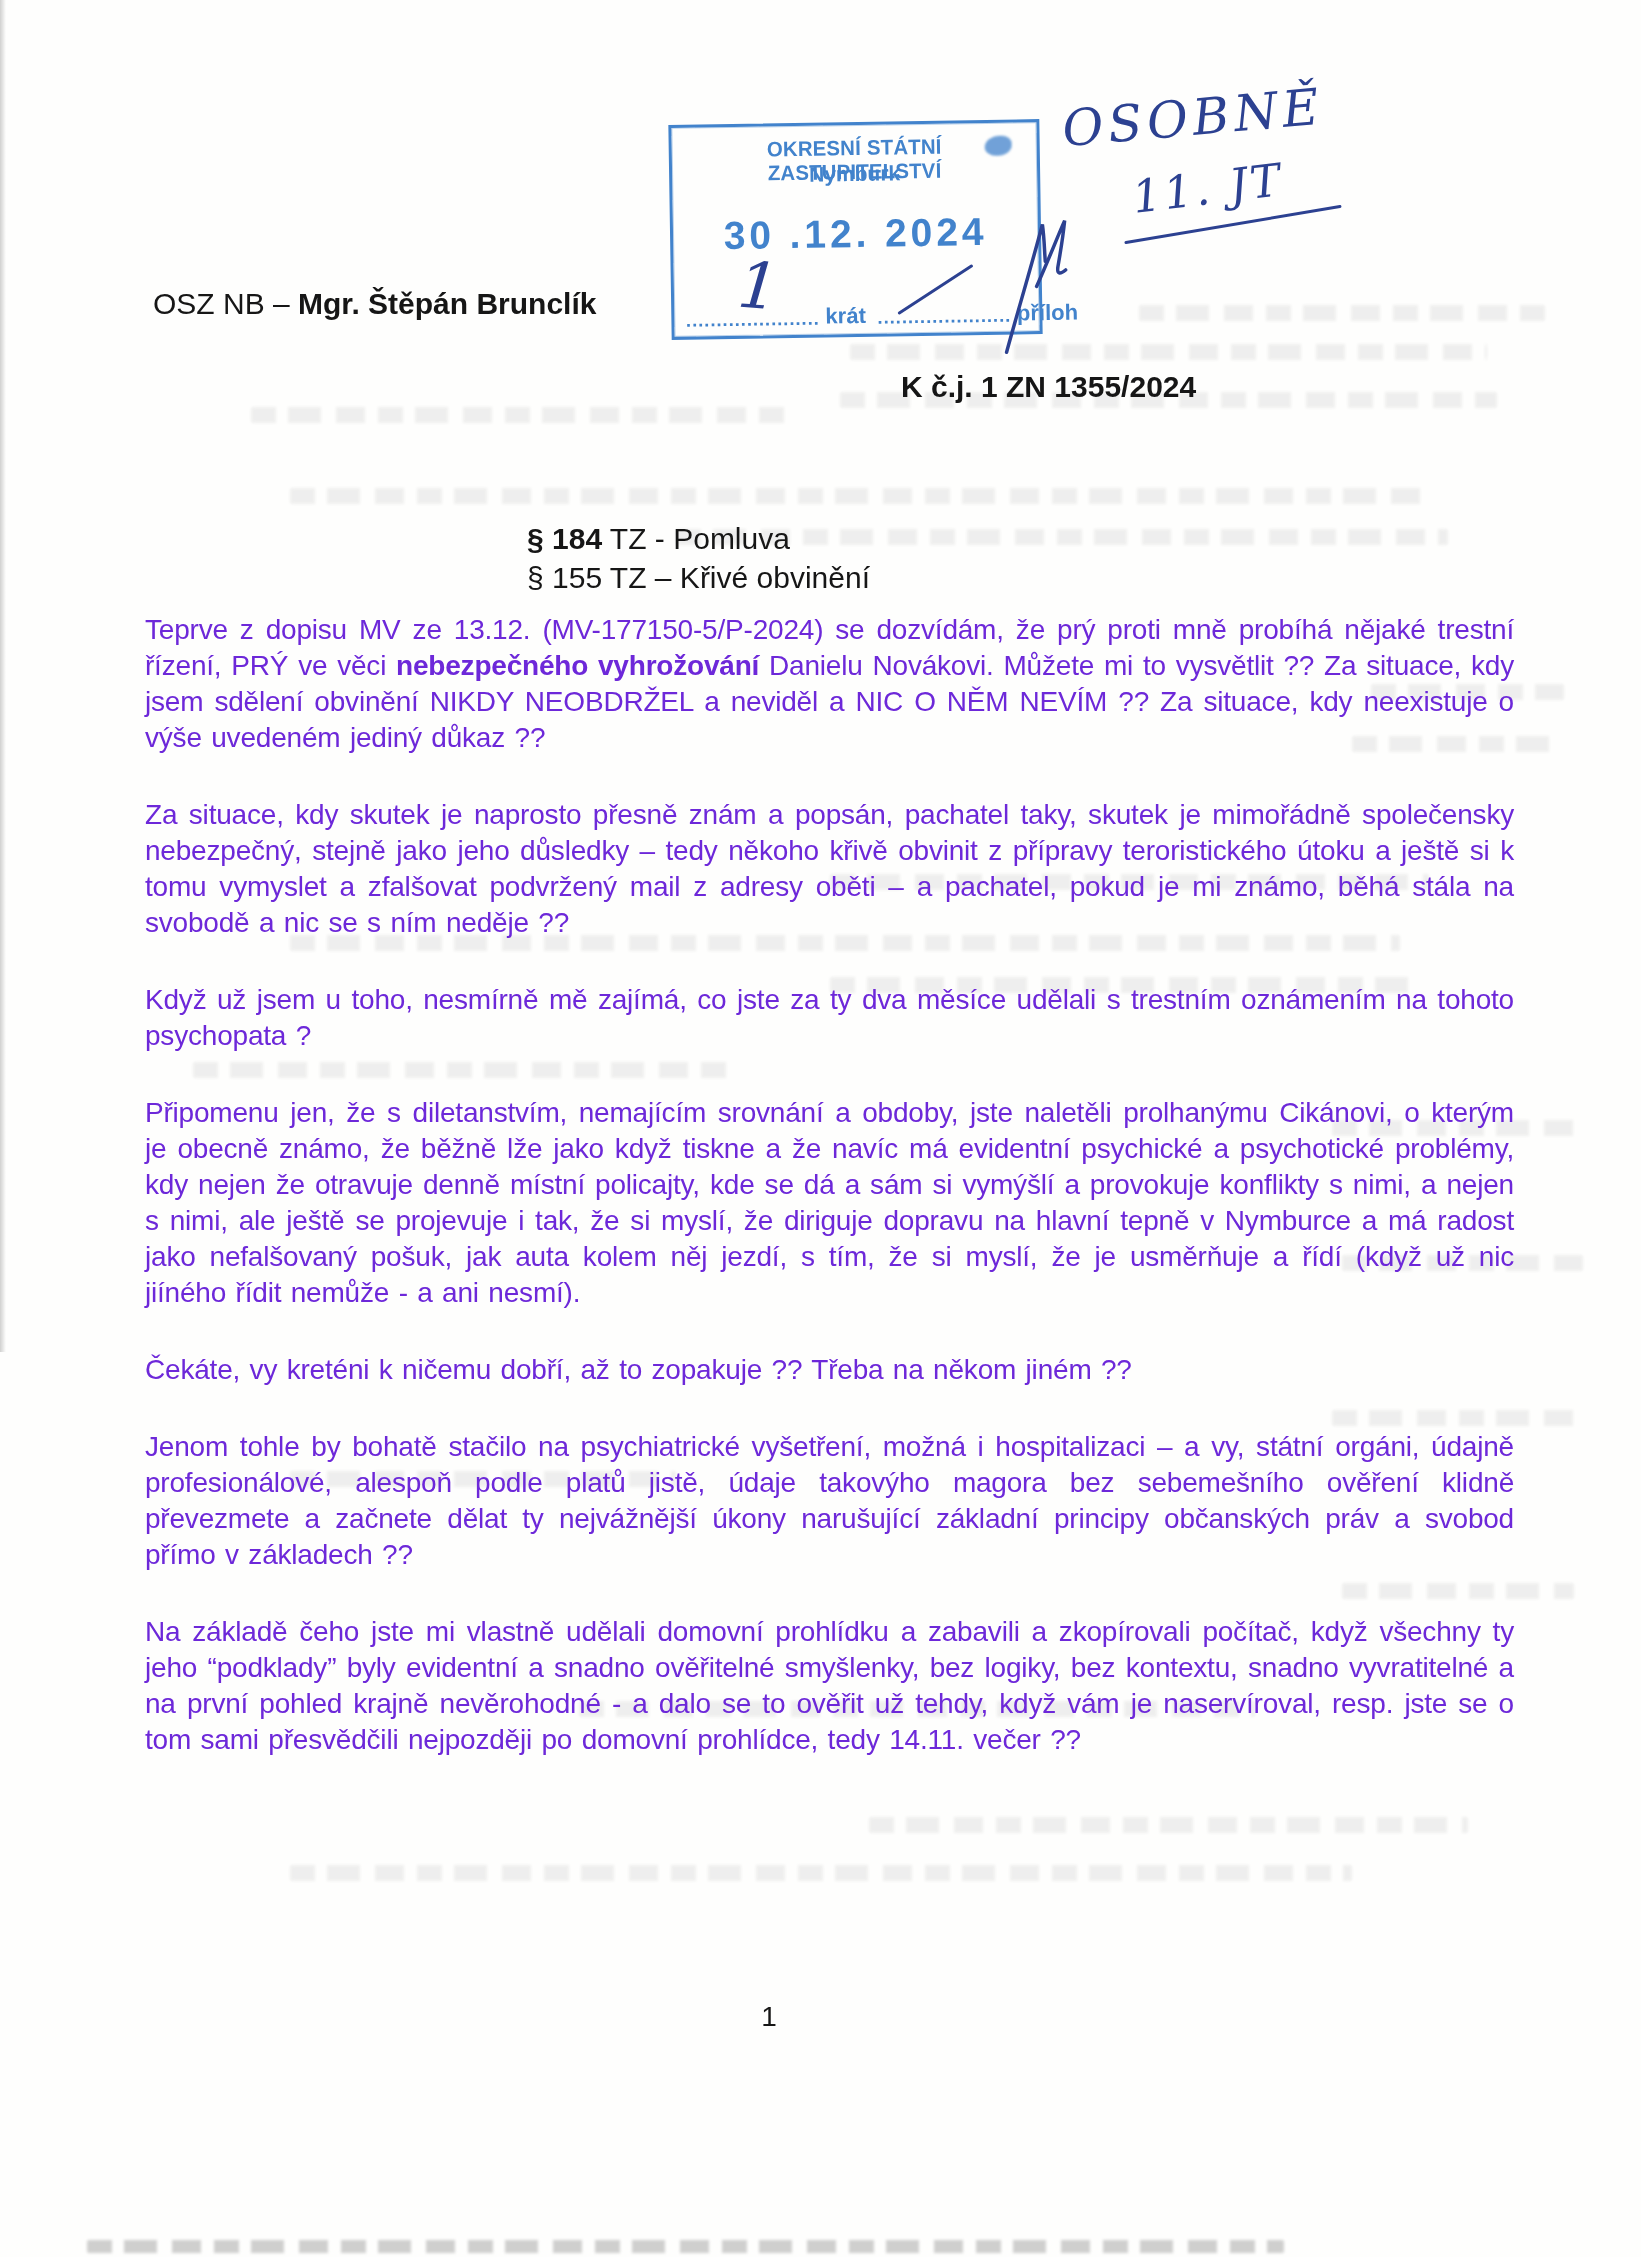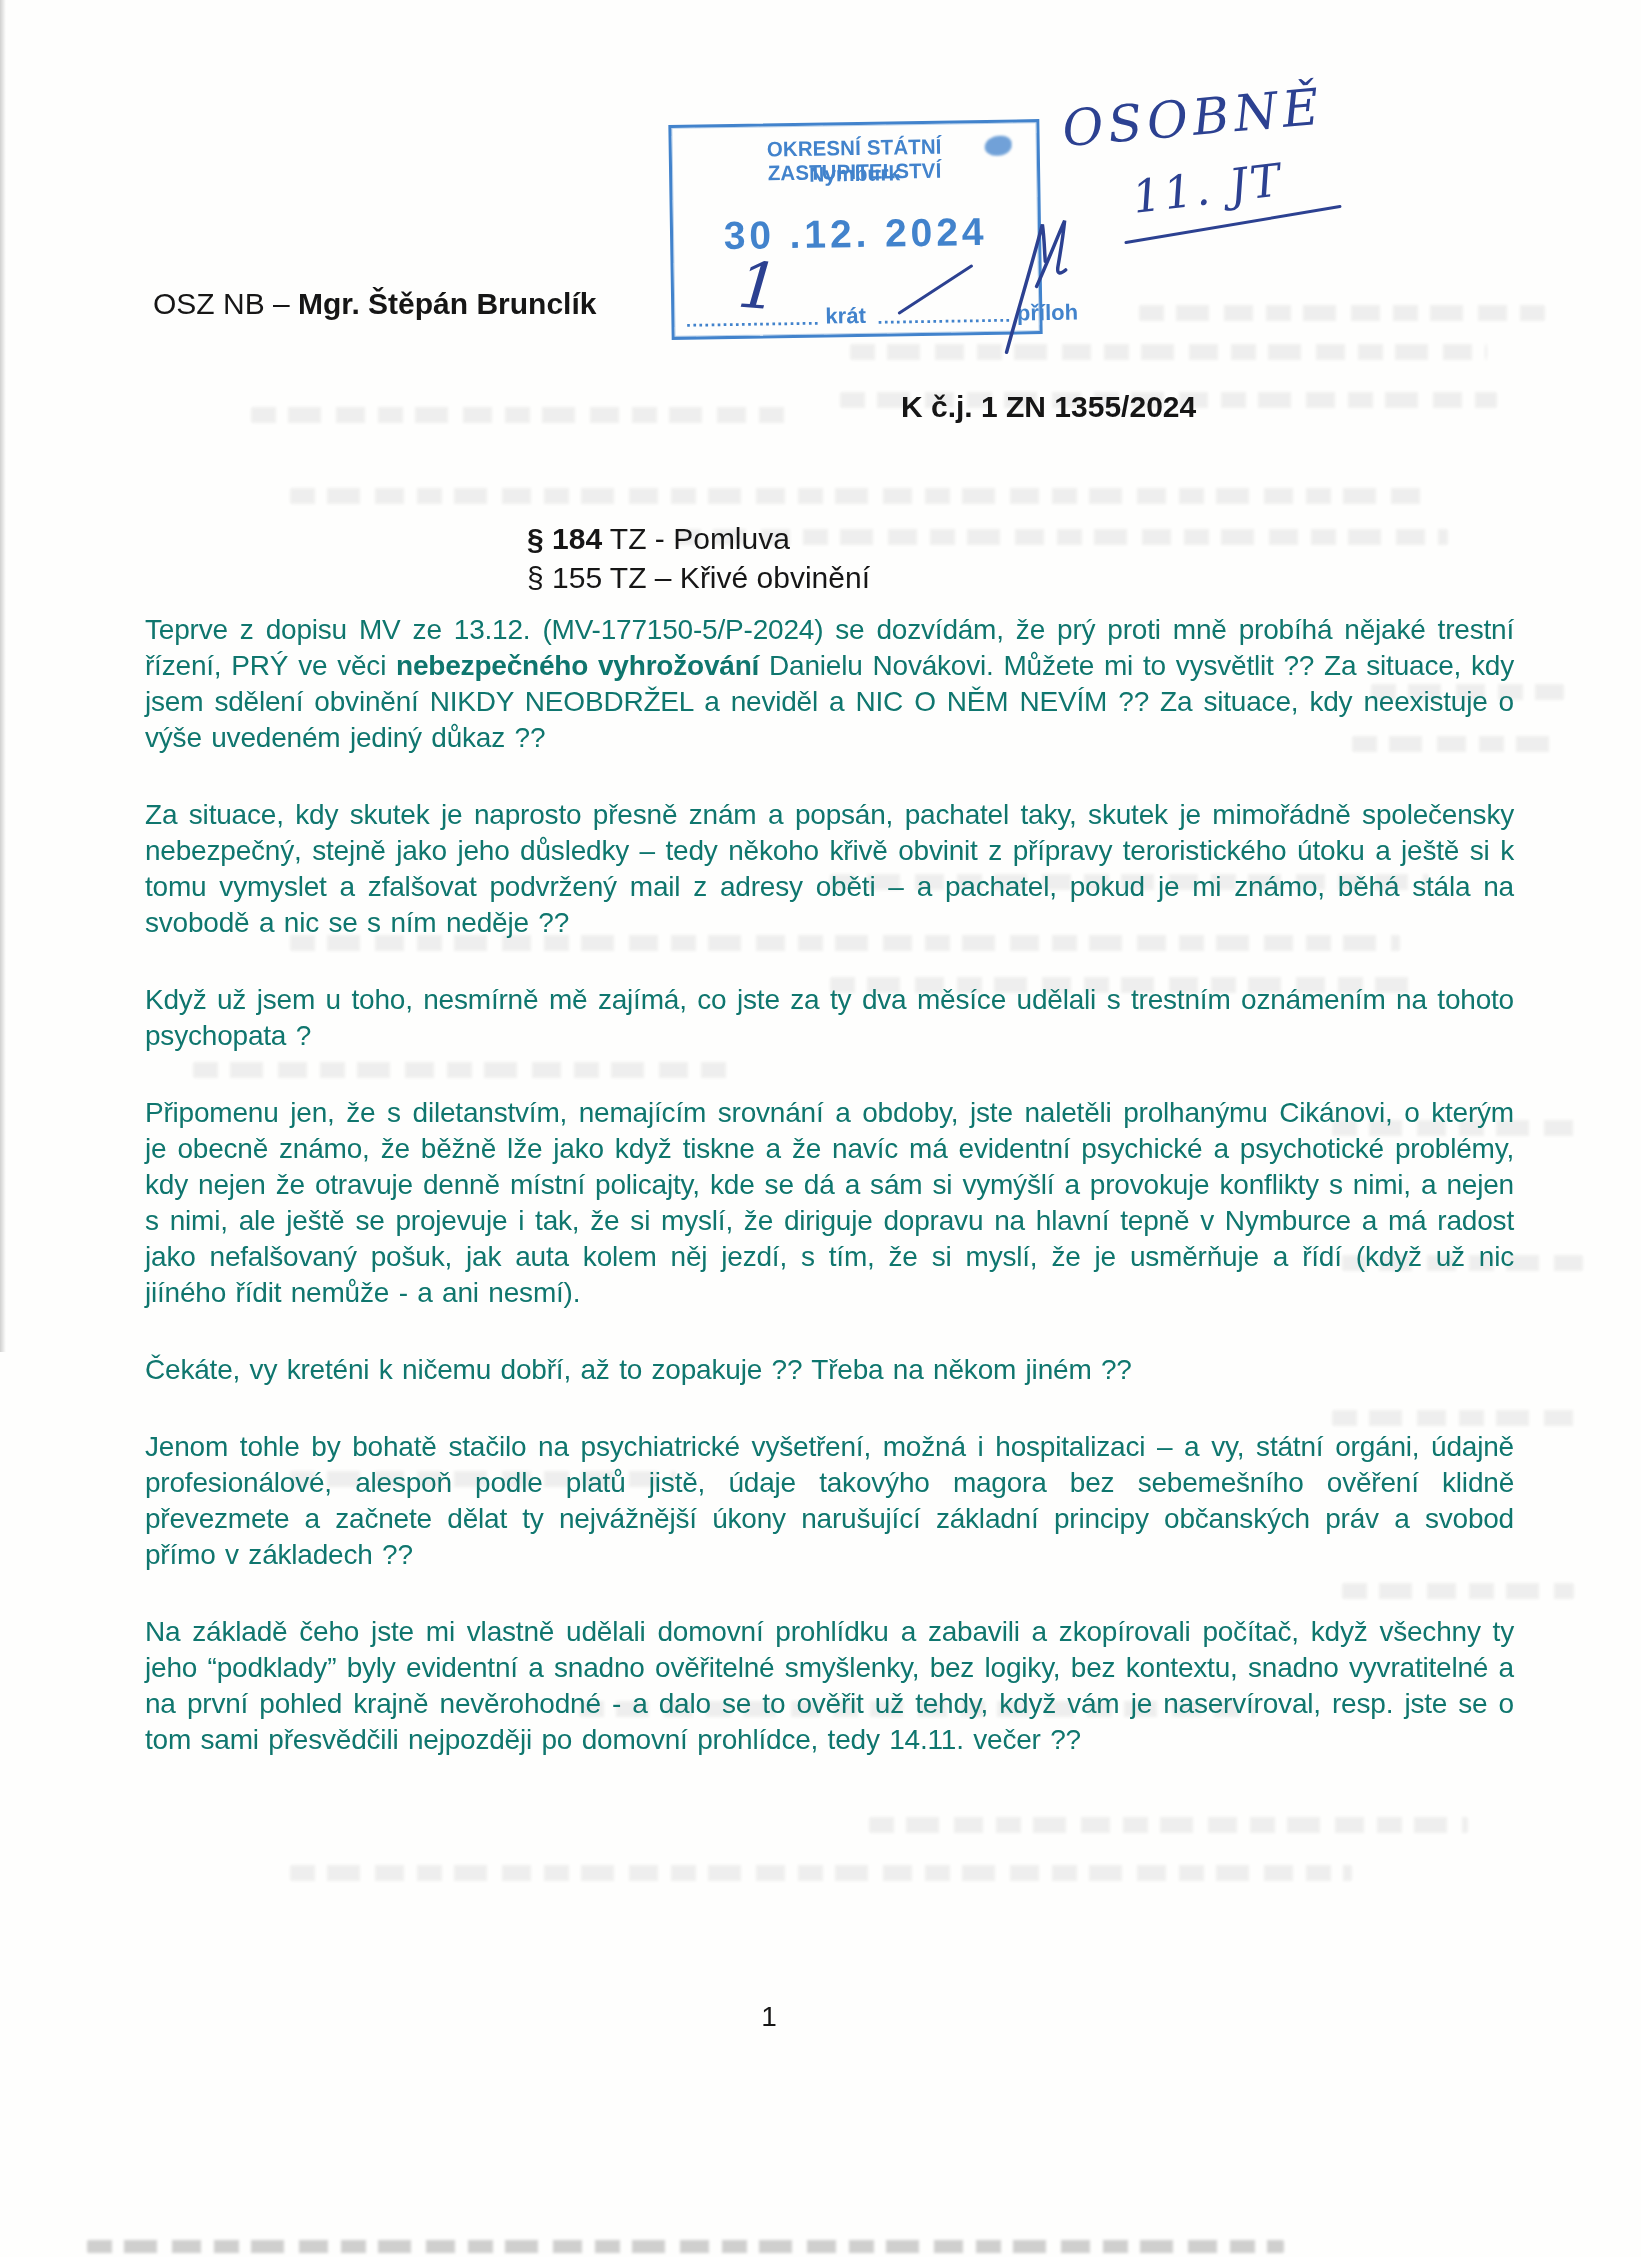--- a/index.html
+++ b/index.html
@@ -8,21 +8,21 @@
     background:#fefefdff; overflow:hidden;
     font-family:"Liberation Sans", sans-serif; color:#161616;
   }
   .line { position:absolute; white-space:nowrap; font-size:30px;margin-left:8px; }
   .b { font-weight:bold; }
 
   
   .body-col {
     position:absolute; left:145px; top:612px; width:1369px;
     font-size:28px; line-height:36px; text-align:justify;
-    letter-spacing:-0.2px; word-spacing:1.9px; color:#0f766e;
+    letter-spacing:-0.2px; word-spacing:1.9px; color:#6d28d9;
   }
   .body-col p { margin:0 0 41px 0; }
 
   
   .stamp {
     position:absolute; left:670px; top:122px; width:365px; height:209px;
     border:3.9px solid #4283cc; transform:rotate(-0.9deg);
     color:#4283cc; box-shadow:inset 0 0 0 1px rgba(66,131,204,.35);
     background:rgba(255,255,255,0);
   }
@@ -113,21 +113,21 @@
   <div class="hand hand-osobne">OSOBNĚ</div>
   <div class="hand hand-note2">11. JT</div>
   <div class="hand-underline"></div>
   <div class="hand hand-one">1</div>
   <div class="hand-dash"></div>
   <svg class="paraph" width="92" height="150" viewBox="0 0 95 155">
     <path d="M 14 148 C 22 118 40 58 51 16 C 53 30 53 42 54 54" fill="none" stroke="#2c4191" stroke-width="3.6" stroke-linecap="round"></path>
     <path d="M 45 80 C 56 56 66 30 74 12 C 72 32 69 48 67 60 C 66 67 69 68 75 63" fill="none" stroke="#2c4191" stroke-width="3.6" stroke-linecap="round"></path>
   </svg>
 
-  <div class="line b" style="left:893px;top:390px">K č.j. 1 ZN 1355/2024</div>
+  <div class="line b" style="left:893px;top:370px">K č.j. 1 ZN 1355/2024</div>
 
 
   <div class="line" style="left:519px;top:522px">
     <span class="b">§ 184</span><span> TZ  - Pomluva</span>
   </div>
   <div class="line" style="left:519px;top:561px">§ 155 TZ – Křivé obvinění</div>
 
   <div class="body-col">
     <p><span>Teprve z dopisu MV ze 13.12. (MV-177150-5/P-2024) se dozvídám, že prý proti mně probíhá nějaké trestní řízení, PRÝ ve věci </span><span class="b">nebezpečného vyhrožování</span><span> Danielu Novákovi. Můžete mi to vysvětlit ?? Za situace, kdy jsem sdělení obvinění NIKDY NEOBDRŽEL a neviděl  a NIC O NĚM NEVÍM ?? Za situace, kdy neexistuje o výše uvedeném jediný důkaz ??</span></p>
     <p>Za situace, kdy skutek je naprosto přesně znám a popsán, pachatel taky, skutek je mimořádně společensky nebezpečný, stejně jako jeho důsledky – tedy někoho křivě obvinit z přípravy teroristického útoku a ještě si k tomu vymyslet a zfalšovat podvržený mail z adresy oběti – a pachatel, pokud je mi známo, běhá stála na svobodě a nic se s ním neděje ??</p>

